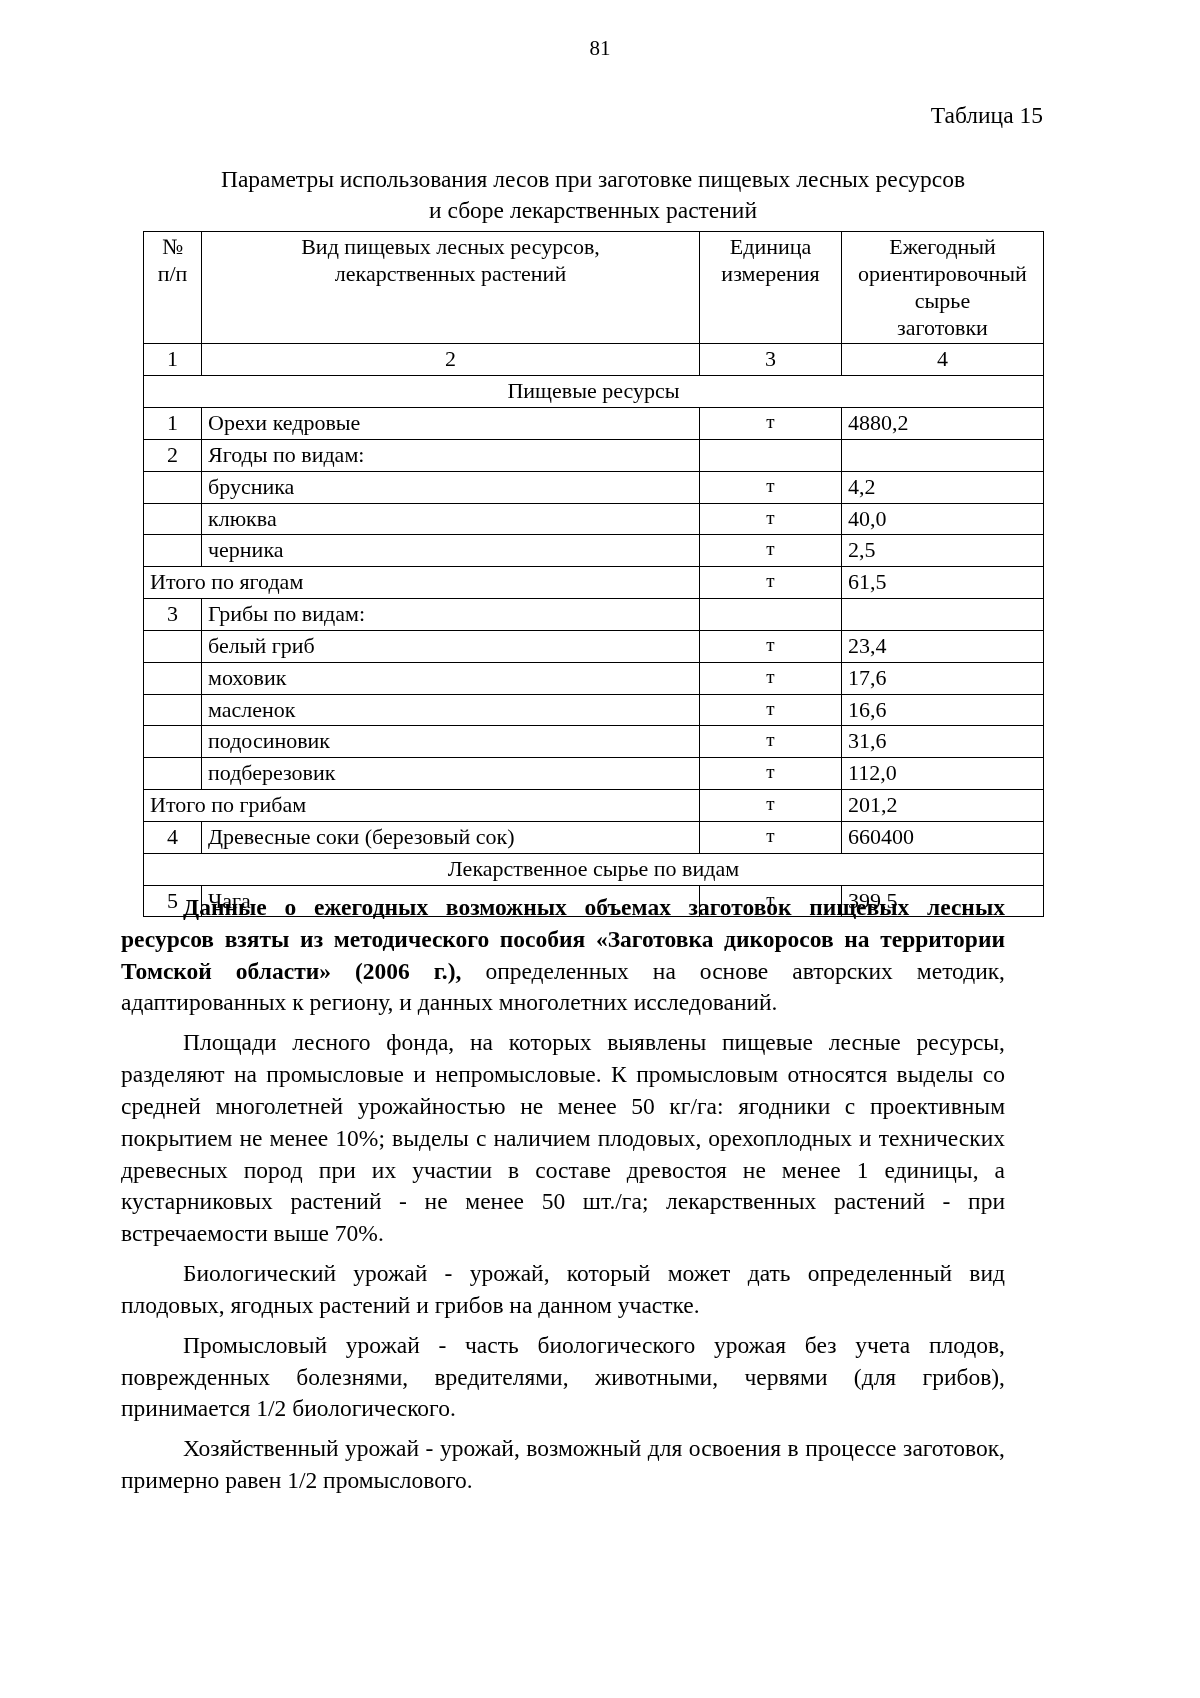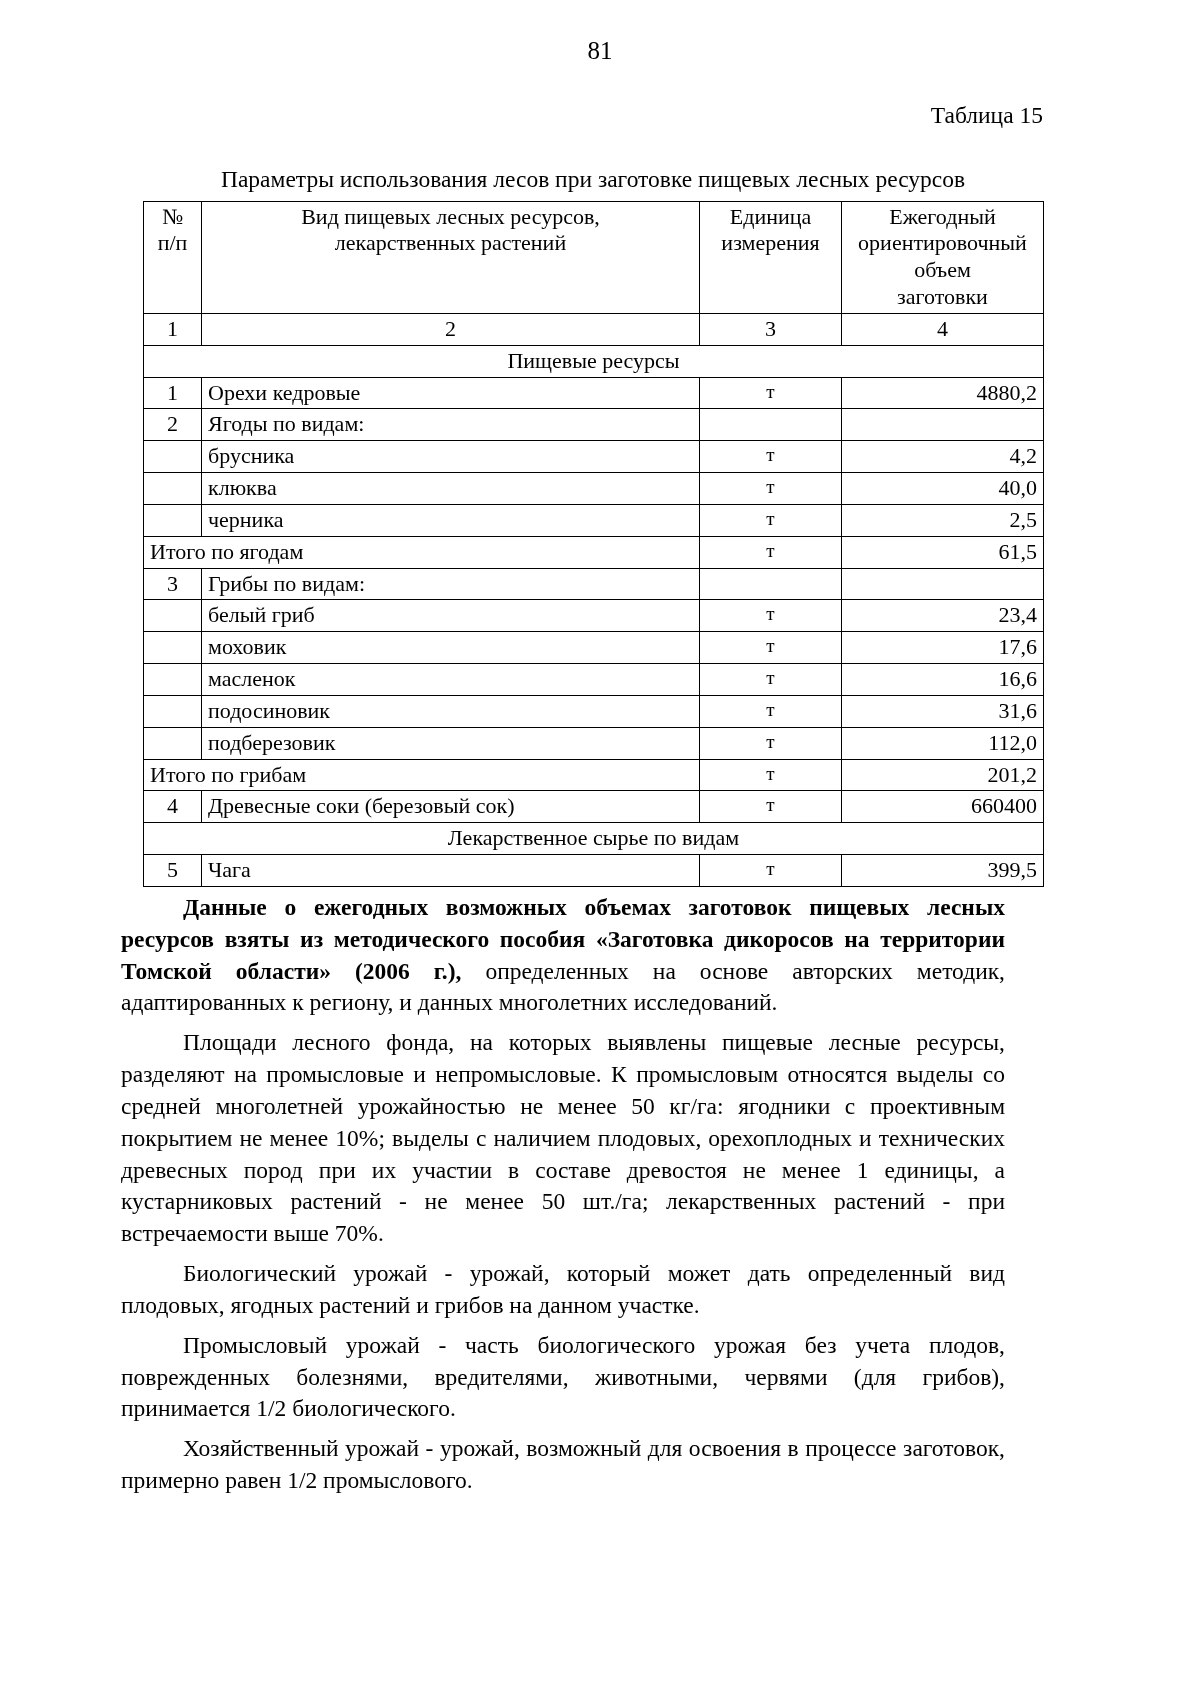--- a/index.html
+++ b/index.html
@@ -21,21 +21,21 @@
     overflow: hidden;
   }
 
   
   .page-number {
     position: absolute;
     top: 38px;
     left: 0;
     width: 1200px;
     text-align: center;
-    font-size: 25px;
+    font-size: 21px;
     line-height: 1;
   }
 
   
   .content {
     position: absolute;
     left: 113px;
     top: 100px;
     width: 900px;
     padding-left: 30px;
@@ -71,21 +71,21 @@
     line-height: 1.22;
   }
   col.c1 { width: 58px; }
   col.c2 { width: 498px; }
   col.c3 { width: 142px; }
   col.c4 { width: 202px; }
 
   .th-cell { text-align: center; vertical-align: top; padding-top: 4px; }
   .num-col { text-align: center; }
   .unit-col { text-align: center; font-size: 19px; padding-top: 6px; }
-  .val-col { text-align: right; }
+  .val-col { text-align: left; }
   .name-col { text-align: left; padding-left: 8px; margin-top: 21px; }
   .span-row { text-align: center; }
   .total-row-label { text-align: left; padding-left: 6px; }
 
   
   .body-text {
     position: absolute;
     left: 113px;
     top: 884px;
     width: 900px;
@@ -106,20 +106,21 @@
 <div class="page">
 
   <div class="page-number">81</div>
 
   <div class="content">
 
     <div class="table-caption-right">Таблица 15</div>
 
     <div class="table-title">
       <div>Параметры использования лесов при заготовке пищевых лесных ресурсов</div>
+      <div>и сборе лекарственных растений</div>
     </div>
 
     <table class="params">
       <colgroup>
         <col class="c1">
           <col class="c2">
           <col class="c3">
           <col class="c4">
       </colgroup>
       <tbody>
@@ -131,21 +132,21 @@
           <td class="th-cell">
             <div>Вид пищевых лесных ресурсов,</div>
             <div>лекарственных растений</div>
           </td>
           <td class="th-cell">
             <div>Единица</div>
             <div>измерения</div>
           </td>
           <td class="th-cell">
             <div>Ежегодный</div>
-            <div>ориентировочный объем</div>
+            <div>ориентировочный сырье</div>
             <div>заготовки</div>
           </td>
         </tr>
 
         <tr>
           <td class="num-col">1</td>
           <td class="num-col">2</td>
           <td class="num-col">3</td>
           <td class="num-col">4</td>
         </tr>

